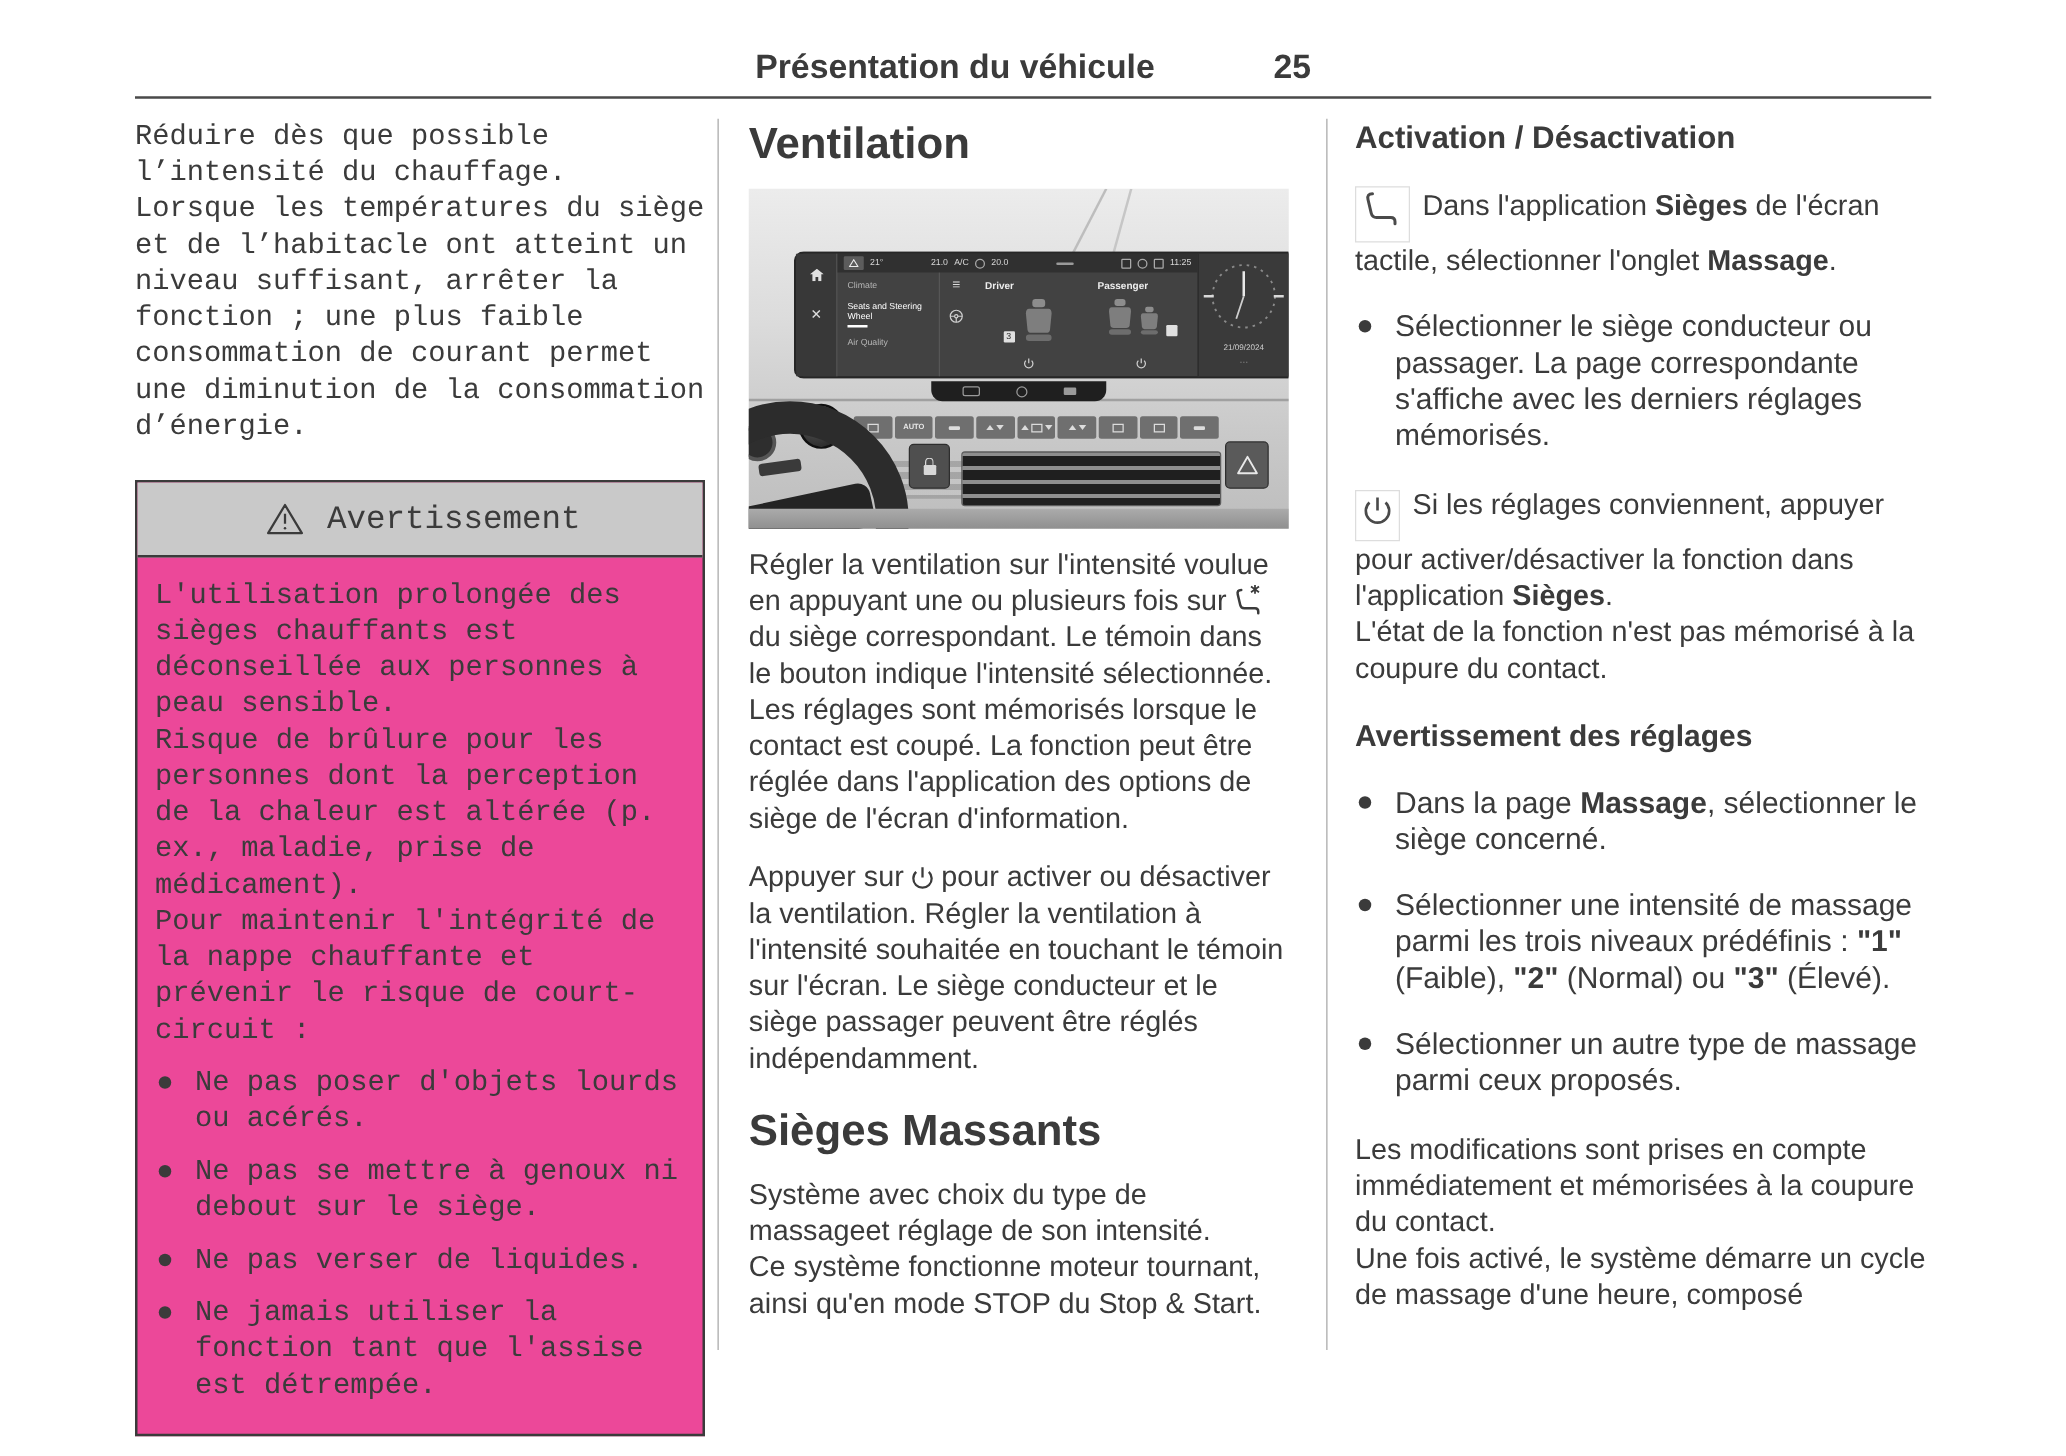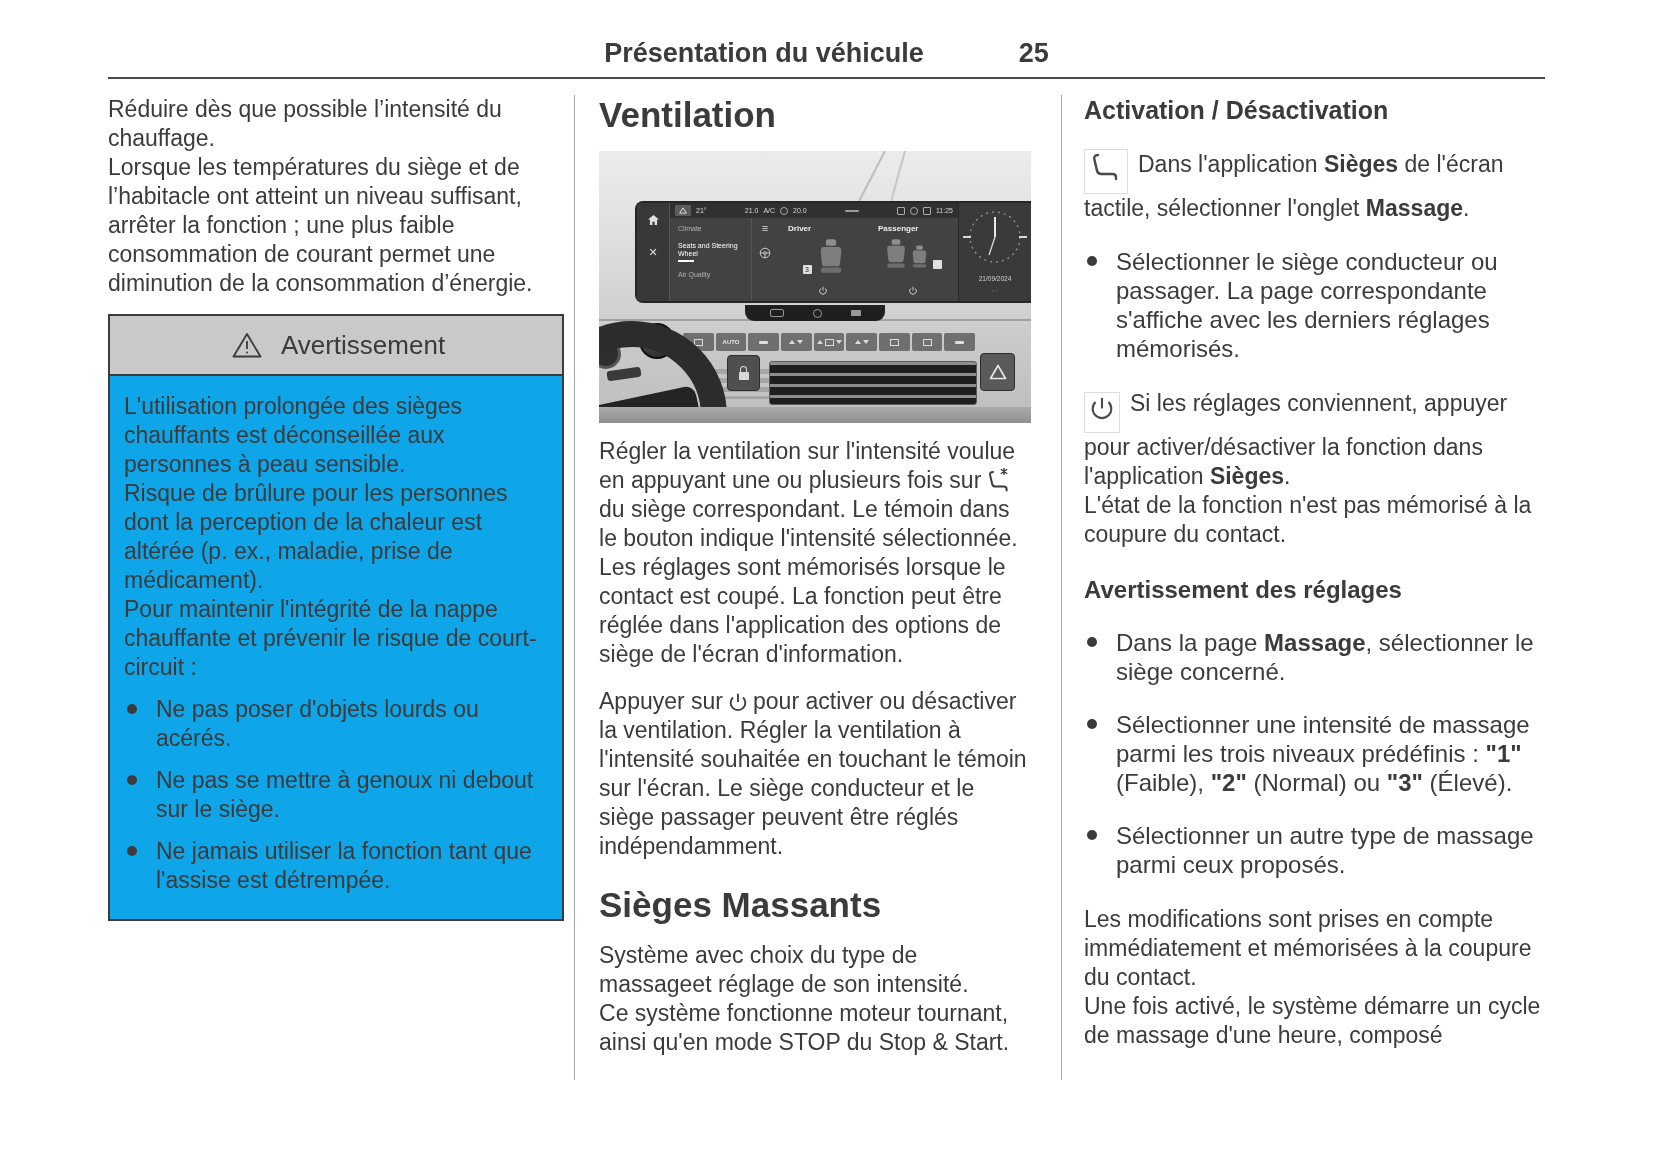--- a/index.html
+++ b/index.html
@@ -6,33 +6,33 @@
   body{width:1653px;height:1165px;font-family:"Liberation Sans",sans-serif;color:#3b3b3b;}
   .page{position:relative;width:1653px;height:1165px;overflow:hidden;background:#fff;}
 
   
   .pagehead{position:absolute;top:38px;left:108px;right:108px;display:flex;justify-content:center;align-items:baseline;font-weight:bold;font-size:27px;}
   .pagehead .ptitle{margin-right:95px;}
   .rule{position:absolute;top:77px;left:108px;right:108px;height:2px;background:#4a4a4a;}
 
   
   .columns{position:absolute;top:95px;left:108px;right:108px;display:flex;align-items:flex-start;}
-  .col1{width:460px;}
+  .col1{width:460px;font-family:Liberation Mono, monospace;}
   .col2{width:432px;}
   .col3{width:465px;}
   .vd1{width:1px;background:#a8a8a8;height:985px;margin-left:10px;margin-right:24px;}
   .vd2{width:1px;background:#a8a8a8;height:985px;margin-left:30px;margin-right:22px;}
 
   p{font-size:23px;line-height:29px;margin:0;}
   .h1{font-size:35px;line-height:40px;font-weight:bold;margin:0 0 16px 0;}
   .h2{font-size:25px;line-height:30px;font-weight:bold;margin:0 0 24px 0;}
   .h3{font-size:24px;line-height:29px;font-weight:bold;margin:26px 0 16px 0;}
 
   
-  .warnbox{margin-top:16px;border:2px solid #3b3b3b;background:#0ea5e9;}
+  .warnbox{margin-top:28px;border:2px solid #3b3b3b;background:#ec4899;}
   .warnhead{background:#c9c9c9;border-bottom:2px solid #3b3b3b;height:58px;display:flex;align-items:center;justify-content:center;gap:14px;font-size:26px;}
   .warnbody{padding:16px 12px 24px 14px;}
   .wlist{list-style:none;margin:4px 0 0 0;padding:0;}
   .wlist li{position:relative;padding-left:32px;margin-top:13px;font-size:23px;line-height:29px;}
   .dot{position:absolute;left:3px;top:9px;width:10px;height:10px;border-radius:50%;background:#3b3b3b;}
 
   
   .blist{list-style:none;margin:24px 0 0 0;padding:0;}
   .blist li{position:relative;padding-left:32px;margin-top:24px;font-size:24px;line-height:29px;}
 
@@ -124,20 +124,21 @@
           </svg>
           <span>Avertissement</span>
         </div>
         <div class="warnbody">
           <p>L'utilisation prolongée des sièges chauffants est déconseillée aux personnes à peau sensible.</p>
           <p>Risque de brûlure pour les personnes dont la perception de la chaleur est altérée (p. ex., maladie, prise de médicament).</p>
           <p>Pour maintenir l'intégrité de la nappe chauffante et prévenir le risque de court-circuit :</p>
           <ul class="wlist">
             <li><span class="dot"></span><span>Ne pas poser d'objets lourds ou acérés.</span></li>
             <li><span class="dot"></span><span>Ne pas se mettre à genoux ni debout sur le siège.</span></li>
+            <li><span class="dot"></span><span>Ne pas verser de liquides.</span></li>
             <li><span class="dot"></span><span>Ne jamais utiliser la fonction tant que l'assise est détrempée.</span></li>
           </ul>
         </div>
       </div>
     </section>
 
     <div class="vd1"></div>
 
     <section class="col2">
       <h1 class="h1">Ventilation</h1>

